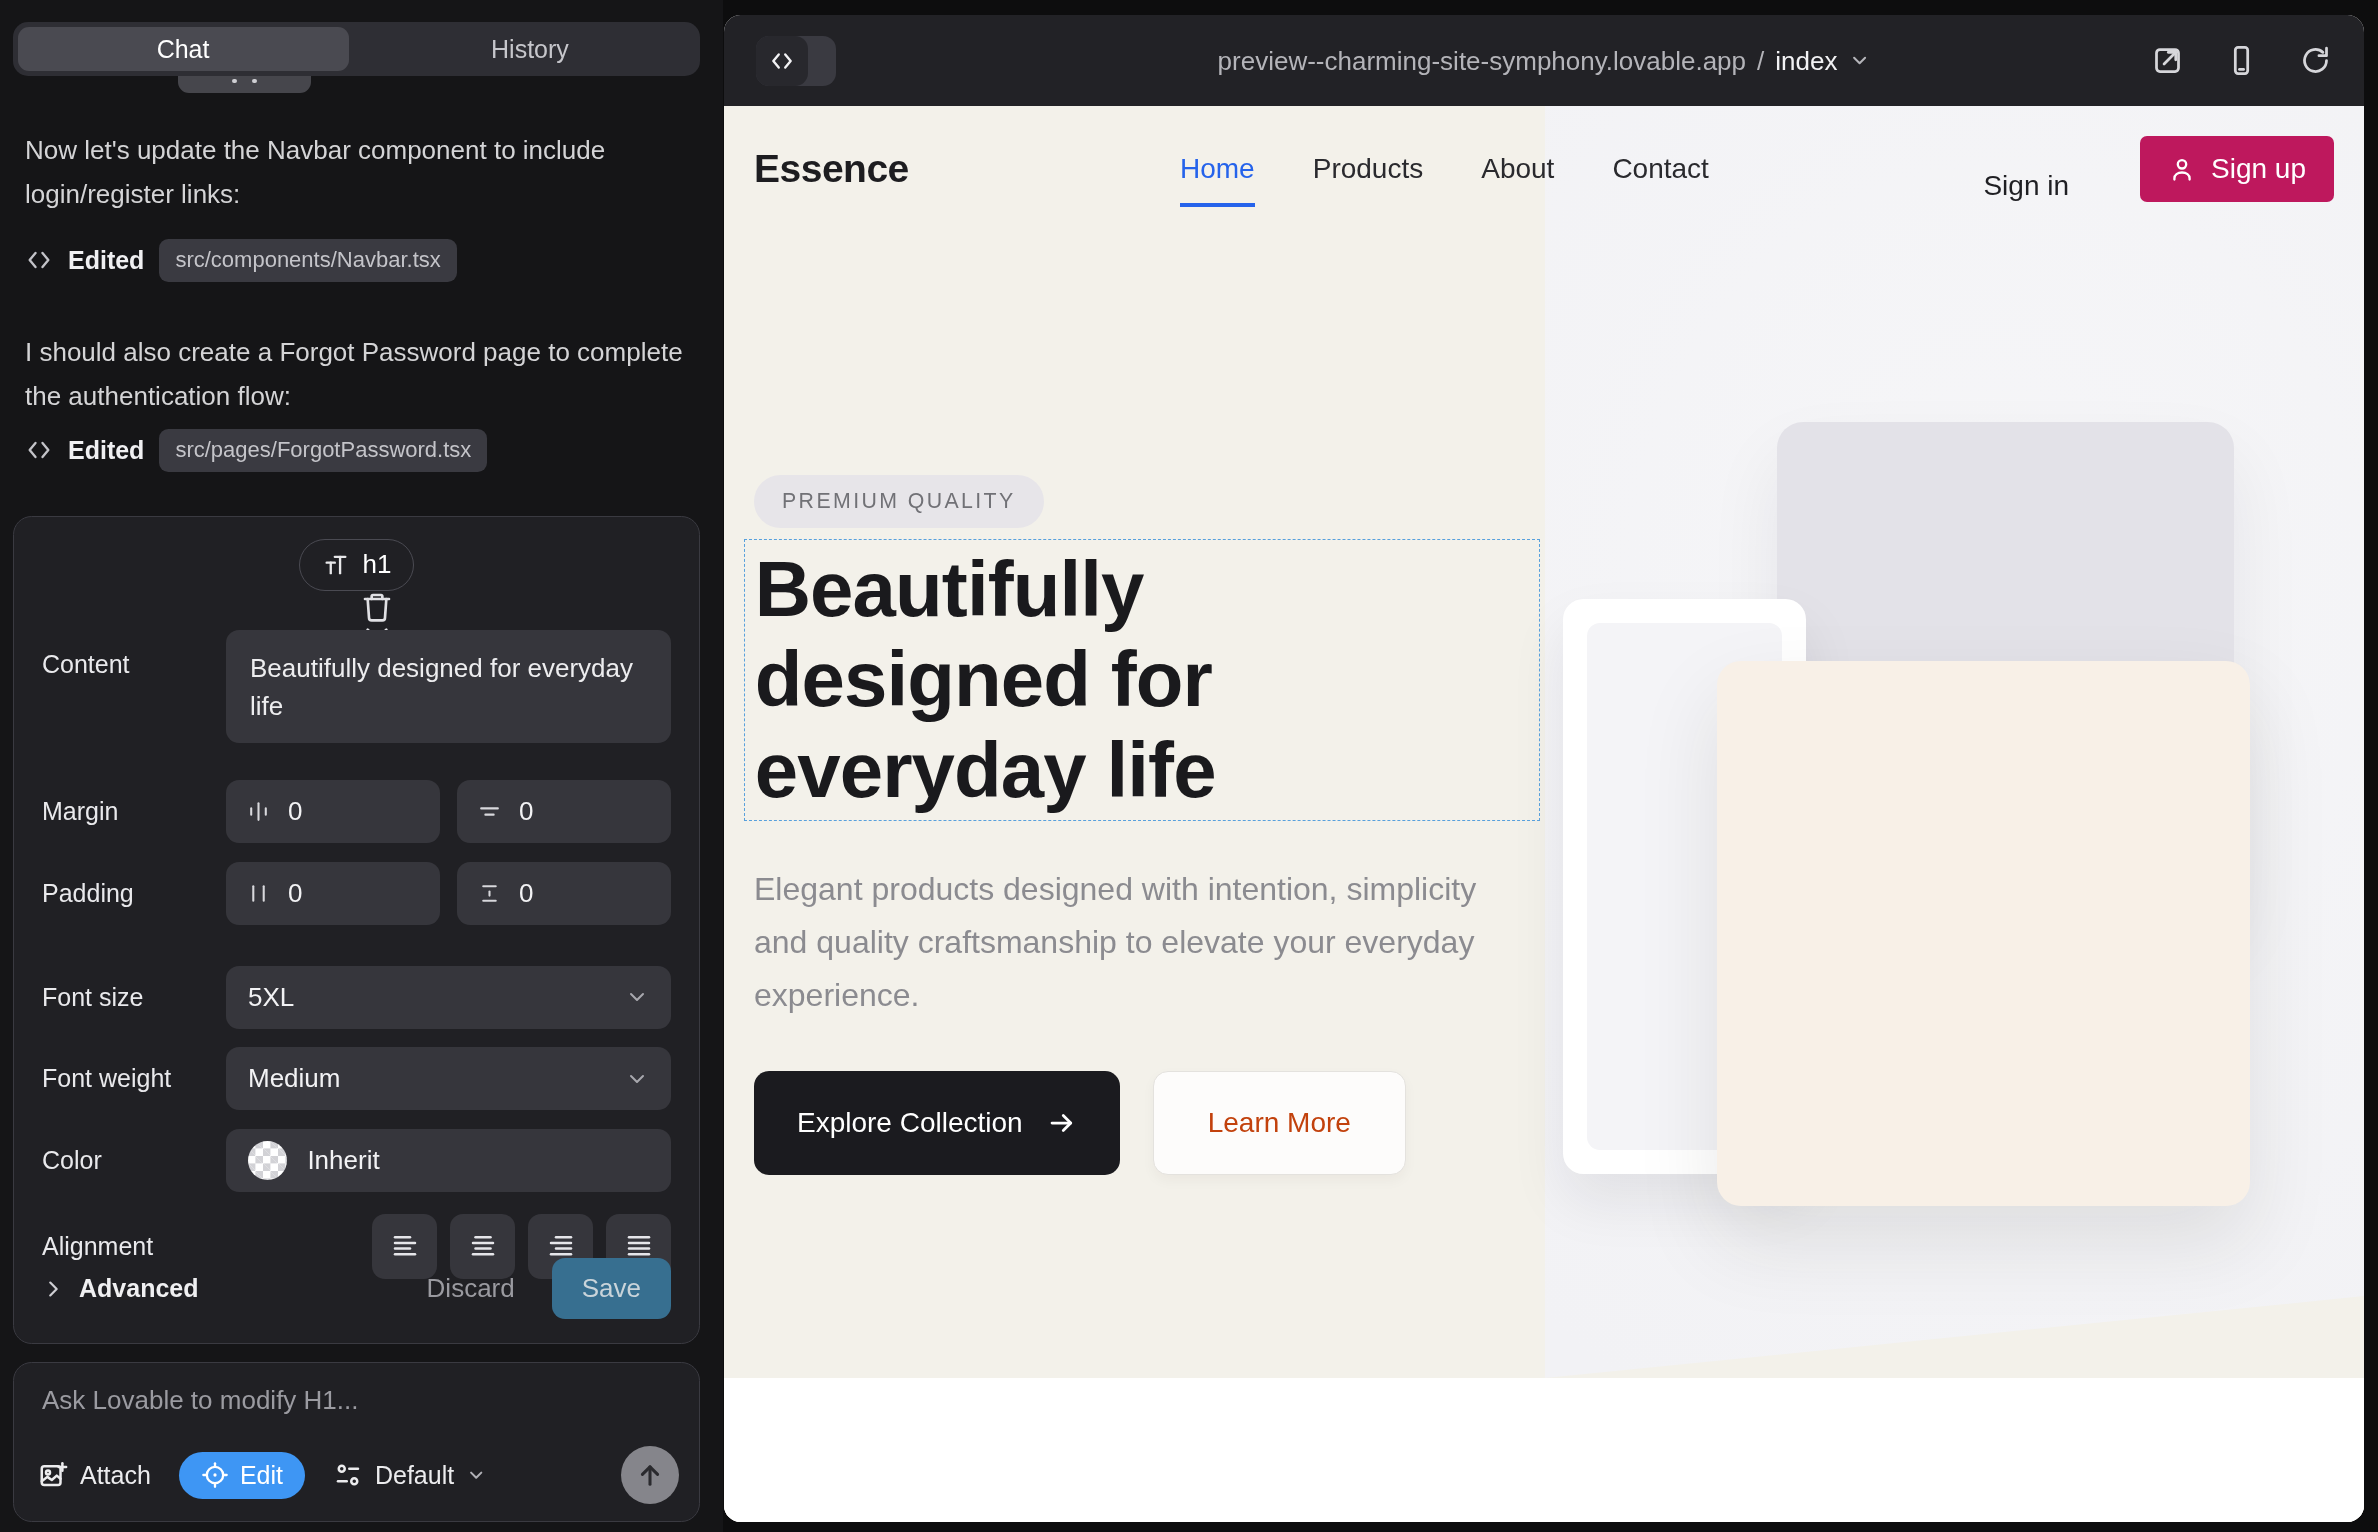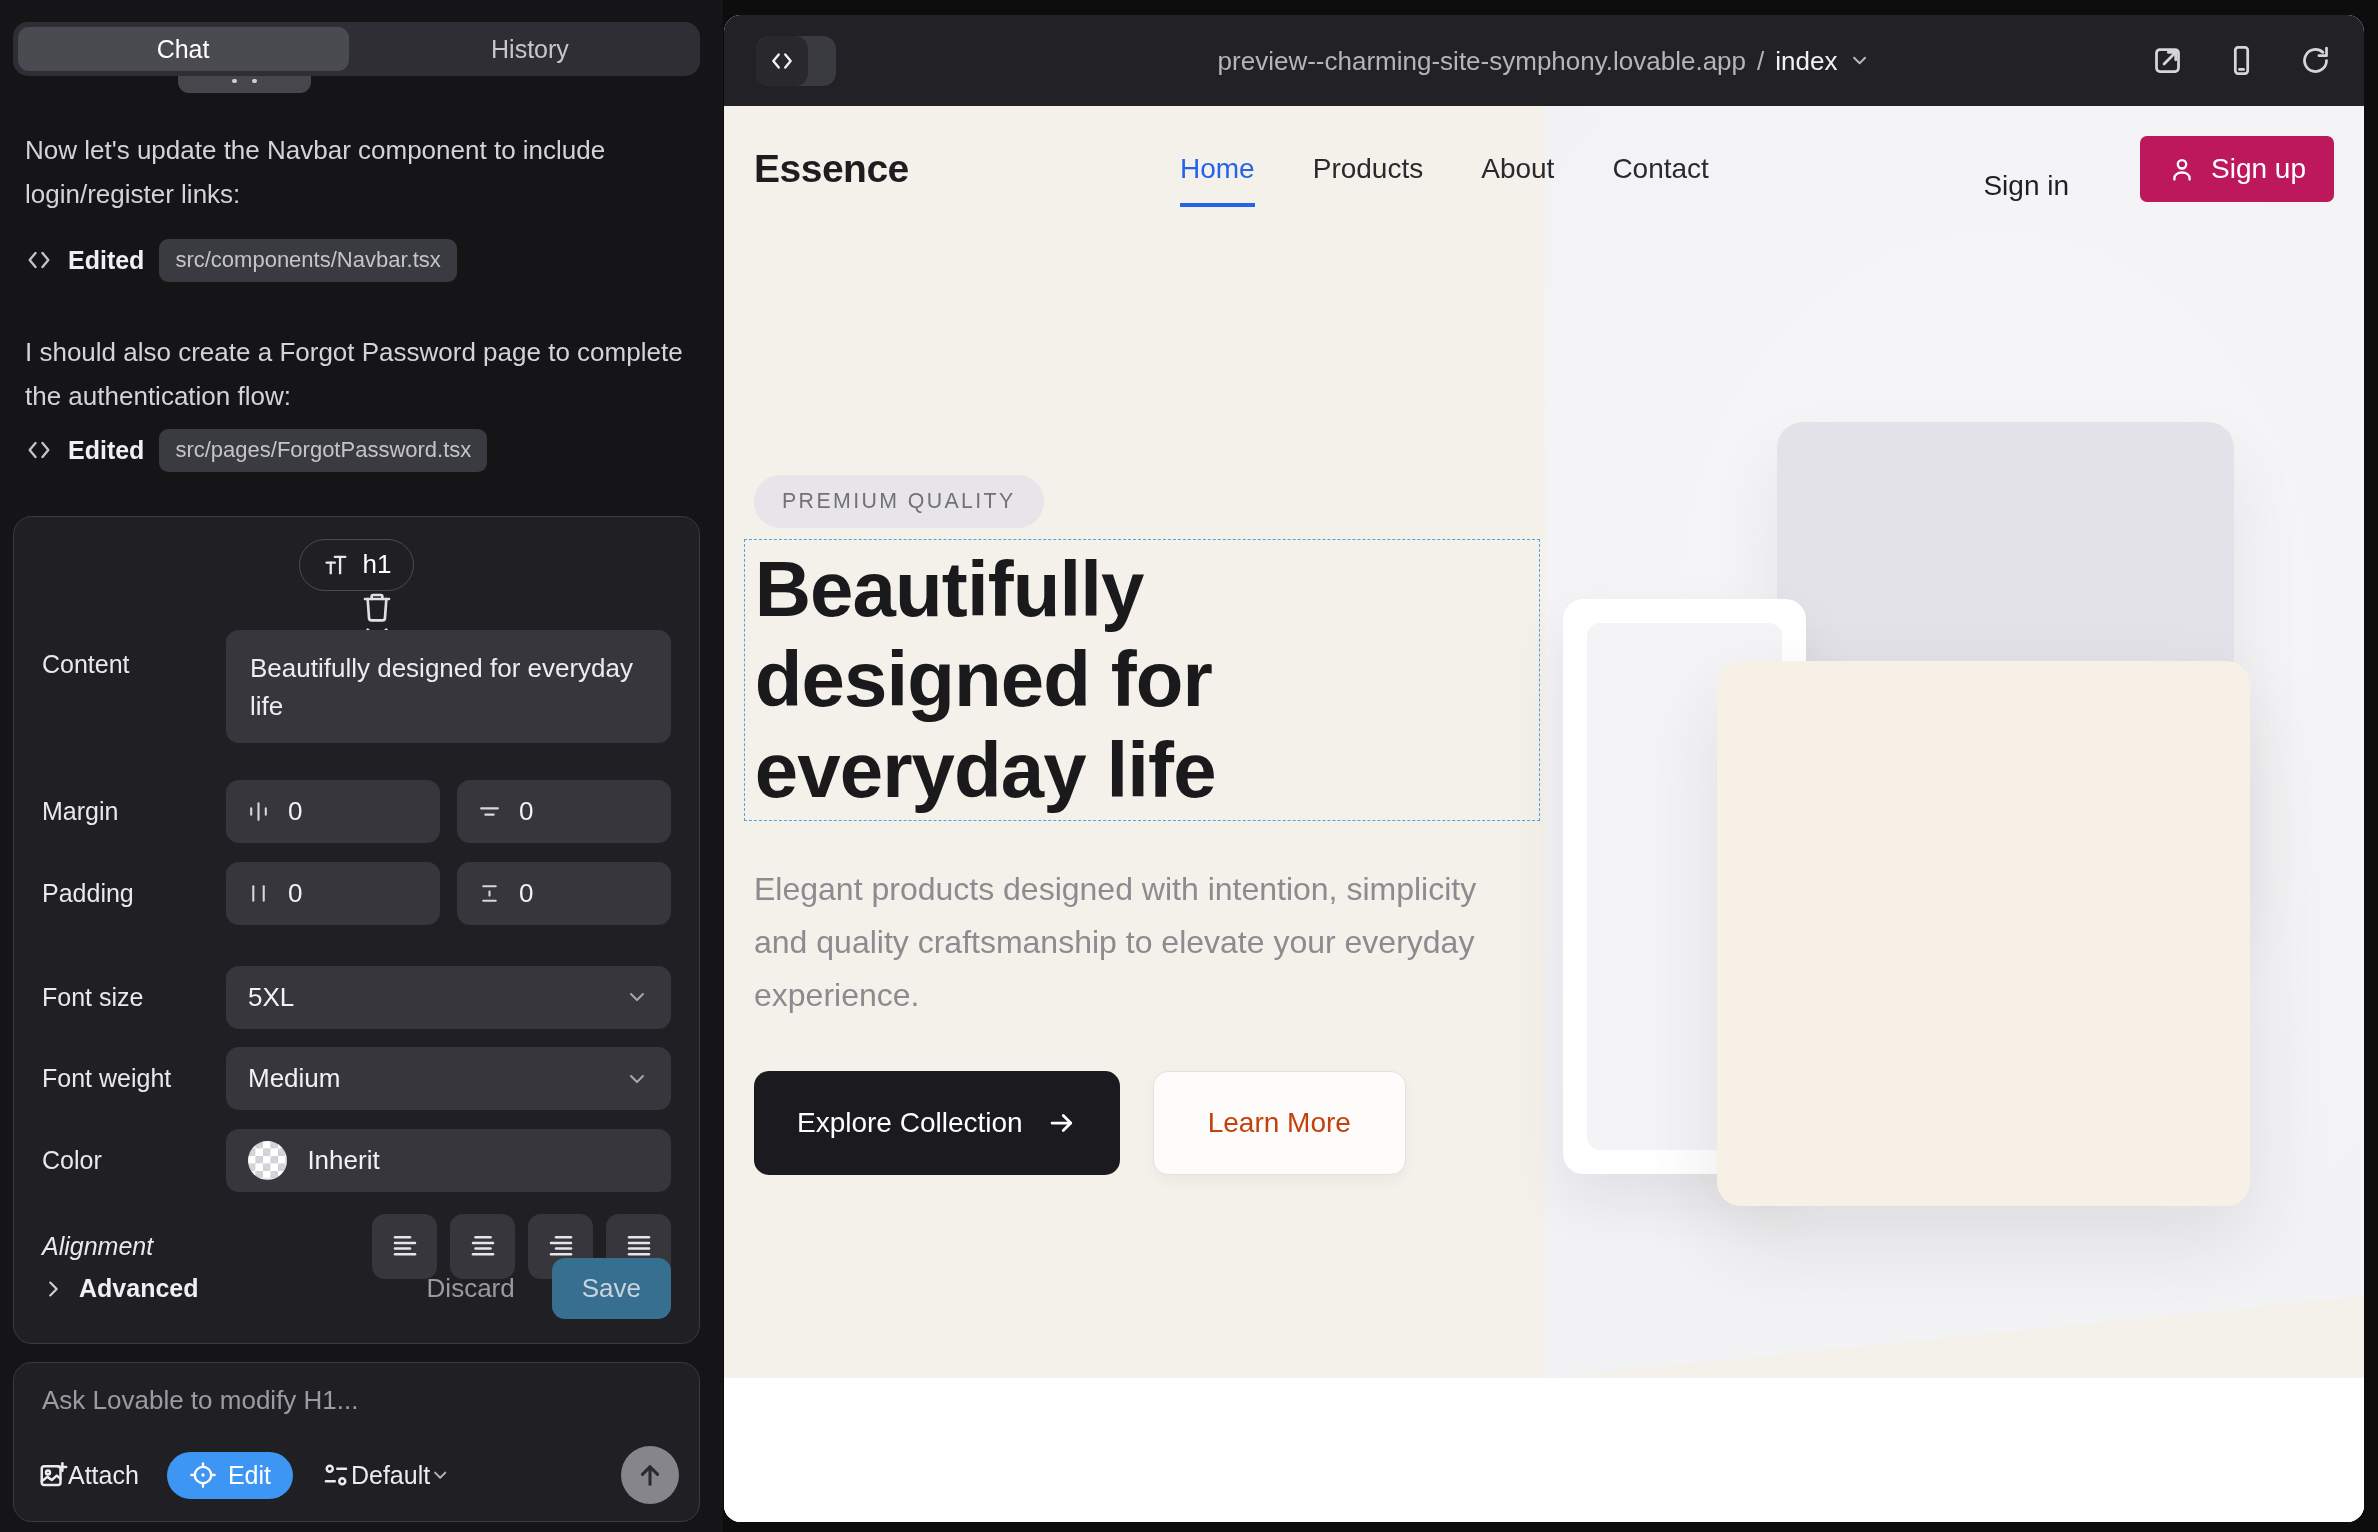--- a/index.html
+++ b/index.html
@@ -40,21 +40,21 @@
             border:1.9px solid #3a3a41; border-radius:18.6px; padding:22px 28px; }
   .editor-head { display:flex; align-items:center; height:54px;flex-direction:column; }
   .tag-pill { display:flex; align-items:center; gap:13px; border:1.9px solid #4a4a52; border-radius:927px;
               padding:9.3px 22px; color:#fff; font-size:26px; }
   .tag-pill .type-ic { color:#e8e8ea; }
   .head-spacer { flex:1; }
   .icon-btn { background:none; border:none; color:#e0e0e4; padding:0; margin-left:41px; cursor:default; }
 
   .frow { display:grid; grid-template-columns:184px 1fr; align-items:center; }
   .flabel { font-size:25px; color:#e9e9ec; font-weight:500; }
-  .mt40 { margin-top:37px; } .mt20 { margin-top:18.6px; } .mt44 { margin-top:41px; } .mt24 { margin-top:22px;font-style:italic; }
+  .mt40 { margin-top:37px; } .mt20 { margin-top:18.6px; } .mt44 { margin-top:41px; } .mt24 { margin-top:22px; }
   .row-top { align-items:flex-start; }
   .row-top .flabel { padding-top:20.4px; }
 
   .value-box { background:#36363c; border-radius:13px; padding:18.6px 24px; font-size:26px; color:#ededef;
                line-height:38px; min-height:111px; }
   .pair { display:flex; gap:16.7px; }
   .mini-field { flex:1; height:63px; background:#36363c; border-radius:13px; display:flex;
                 align-items:center; gap:16.7px; padding:0 20.4px; font-size:26px; color:#f2f2f4; }
   .mini-field .ic { color:#d8d8dc; }
   .select-field { height:63px; background:#36363c; border-radius:13px; display:flex; align-items:center;
@@ -77,21 +77,21 @@
   .save { background:#376f90; border:none; color:#c9d4da; font-size:26px; padding:15px 30px;
           border-radius:13px; cursor:default; }
 
   
   .composer { position:absolute; left:13px; top:1362px; width:687px; height:160px; background:#202024;
               border:1.9px solid #3a3a41; border-radius:18.6px; padding:22px 28px; }
   .composer-input { width:100%; background:transparent; border:none; outline:none; font-size:26px;
                     color:#e8e8ea; font-family:"Liberation Sans", sans-serif; }
   .composer-input::placeholder { color:#9b9ba1; }
   .composer-row { position:absolute; left:24px; right:20.4px; bottom:16.7px; display:flex; align-items:center; gap:28px; }
-  .c-item { display:flex; align-items:center; gap:0; font-size:25px; color:#ececee;justify-content:flex-end; }
+  .c-item { display:flex; align-items:center; gap:12px; font-size:25px; color:#ececee;justify-content:flex-end; }
   .edit-pill { display:flex; align-items:center; gap:11px; background:#3e96f4; color:#fff;
                border:none; border-radius:927px; padding:9.3px 22px; font-size:25px; cursor:default; }
   .mode-chev { color:#b0b0b6; }
   .send-btn { margin-left:auto; width:58px; height:58px; border-radius:50%; background:#85858b; border:none;
               display:flex; align-items:center; justify-content:center; color:#2a2a2e; cursor:default; }
 
   
   .preview { position:absolute; left:724px; top:15px; width:1640px; height:1507px; border-radius:16.7px;
              overflow:hidden; background:#ffffff; }
   .chrome { height:91px; background:#222226; display:flex; align-items:center; padding:0 32px; position:relative; }

